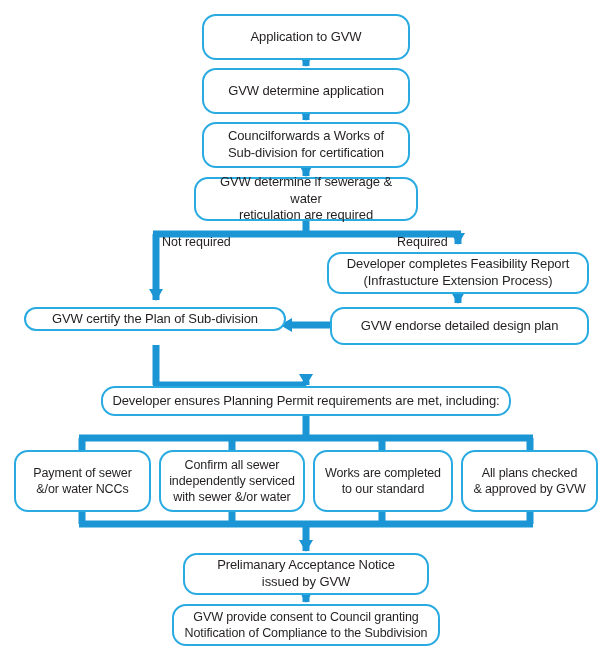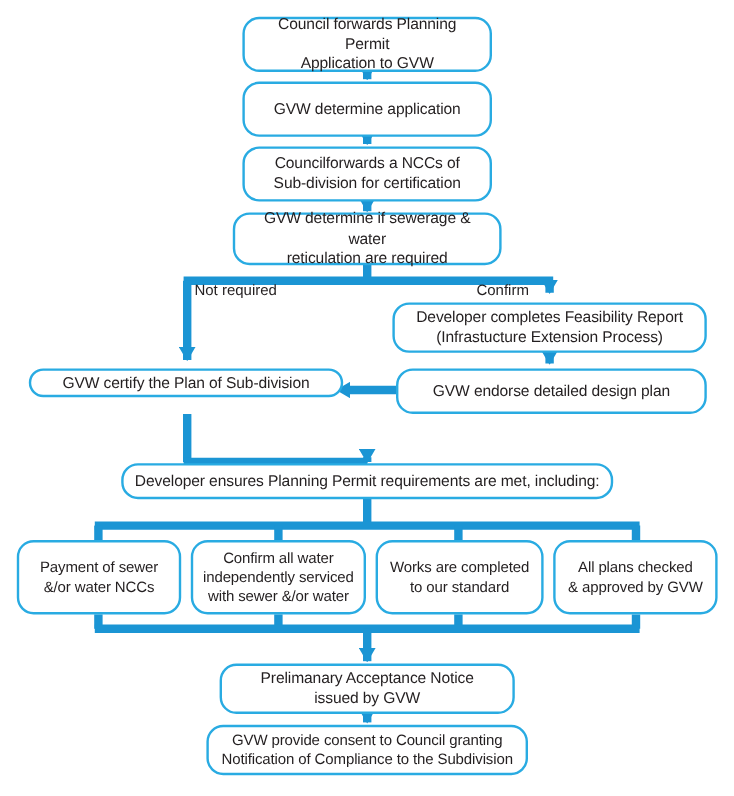--- a/index.html
+++ b/index.html
@@ -129,48 +129,47 @@
     </g>
 
     <g stroke="#1b95d4" fill="none" stroke-width="7">
 
       <line x1="306" y1="594" x2="306" y2="602" marker-end="url(#arrow-down)"></line>
     </g>
   </svg>
 
   <div class="node" style="left:202px; top:14px; width:208px; height:46px;">
     <span>
-      <span>Council forwards Planning Permit</span>
       <span>Application to GVW</span>
     </span>
   </div>
 
   <div class="node" style="left:202px; top:68px; width:208px; height:46px;">
     <span>
       <span>GVW determine application</span>
     </span>
   </div>
 
   <div class="node" style="left:202px; top:122px; width:208px; height:46px;">
     <span>
-      <span>Councilforwards a NCCs of</span>
+      <span>Councilforwards a Works of</span>
       <span>Sub-division for certification</span>
     </span>
   </div>
 
   <div class="node" style="left:194px; top:177px; width:224px; height:44px;">
     <span>
       <span>GVW determine if sewerage &amp; water</span>
       <span>reticulation are required</span>
     </span>
   </div>
 
   <div class="branch-label" style="left:162px; top:236px;">Not required</div>
 
-  <div class="branch-label" style="left:397px; top:236px;">Confirm</div>
+  <div class="branch-label" style="left:397px; top:236px;">Required</div>
 
   <div class="node" style="left:327px; top:252px; width:262px; height:42px;">
     <span>
       <span>Developer completes Feasibility Report</span>
       <span>(Infrastucture Extension Process)</span>
     </span>
   </div>
 
   <div class="node" style="left:24px; top:307px; width:262px; height:24px;">
     <span>
@@ -192,21 +191,21 @@
 
   <div class="node small" style="left:14px; top:450px; width:137px; height:62px;">
     <span>
       <span>Payment of sewer</span>
       <span>&amp;/or water NCCs</span>
     </span>
   </div>
 
   <div class="node small" style="left:159px; top:450px; width:146px; height:62px;">
     <span>
-      <span>Confirm all water</span>
+      <span>Confirm all sewer</span>
       <span>independently serviced</span>
       <span>with sewer &amp;/or water</span>
     </span>
   </div>
 
   <div class="node small" style="left:313px; top:450px; width:140px; height:62px;">
     <span>
       <span>Works are completed</span>
       <span>to our standard</span>
     </span>

